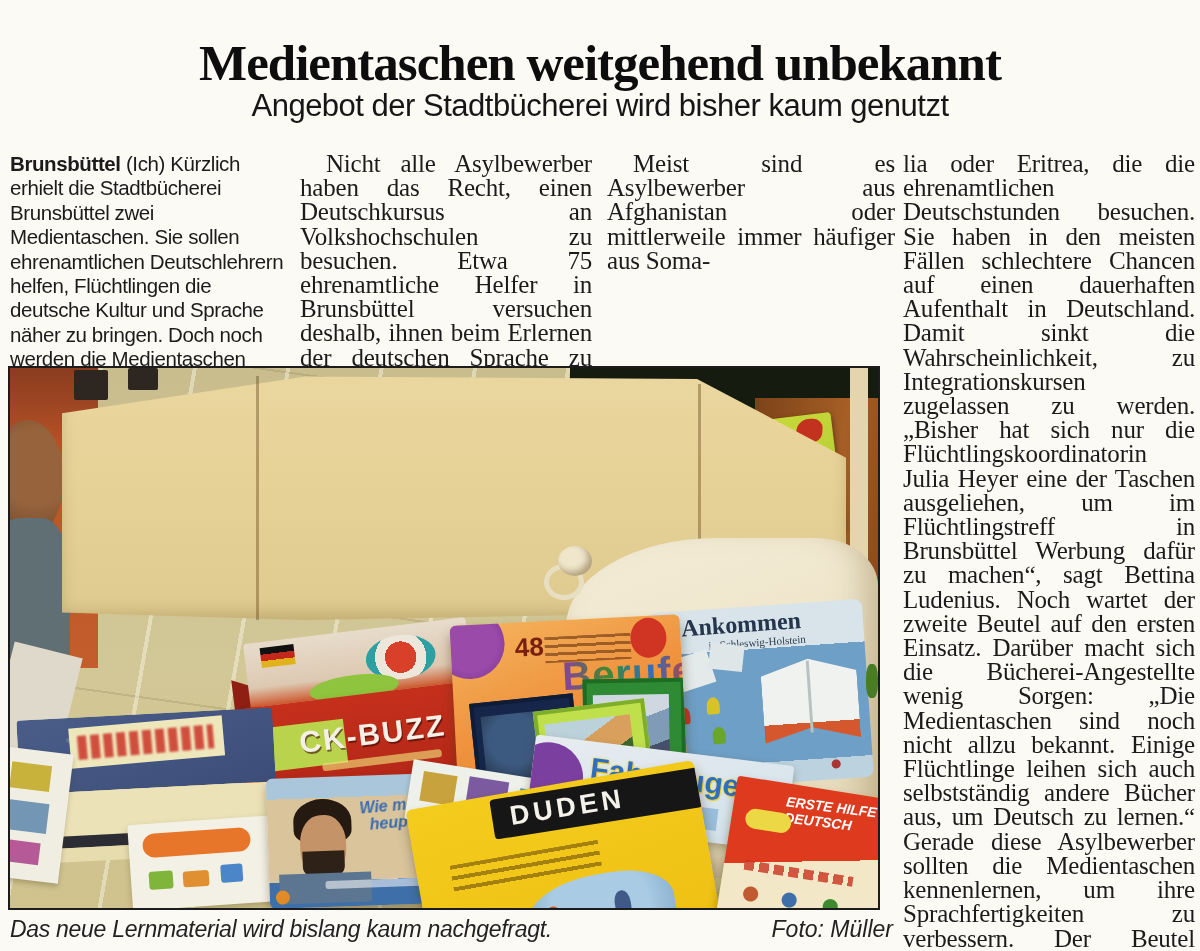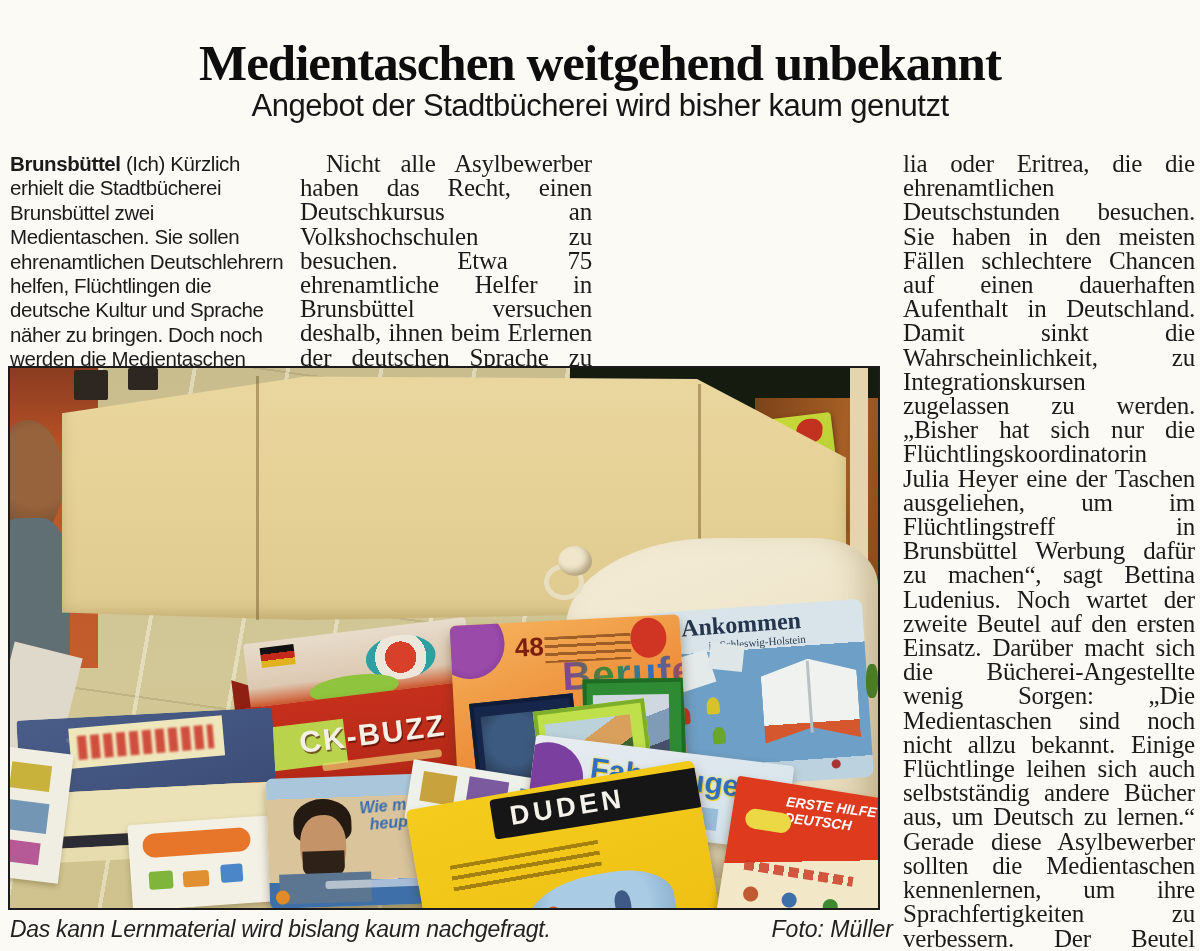--- a/index.html
+++ b/index.html
@@ -294,20 +294,21 @@
 
 <div id="col1" class="col">
   <p><span class="lead">Brunsbüttel</span><span> (Ich) Kürzlich erhielt die Stadtbücherei Brunsbüttel zwei Medientaschen. Sie sollen ehrenamtlichen Deutschlehrern helfen, Flüchtlingen die deutsche Kultur und Sprache näher zu bringen. Doch noch werden die Medientaschen kaum angenommen.</span></p>
 </div>
 
 <div id="col2" class="col col-serif">
   <p>Nicht alle Asylbewerber haben das Recht, einen Deutschkursus an Volkshochschulen zu besuchen. Etwa 75 ehrenamtliche Helfer in Brunsbüttel versuchen deshalb, ihnen beim Erlernen der deutschen Sprache zu helfen. Bevor es die Medientaschen gab, mussten sie sich die Materialien selbst zusammensu-</p>
 </div>
 
 <div id="col3" class="col col-serif">
+  <p class="indent">Meist sind es Asylbewerber aus Afghanistan oder mittlerweile immer häufiger aus Soma-</p>
 </div>
 
 <div id="col4" class="col col-serif">
   <p>lia oder Eritrea, die die ehrenamtlichen Deutschstunden besuchen. Sie haben in den meisten Fällen schlechtere Chancen auf einen dauerhaften Aufenthalt in Deutschland. Damit sinkt die Wahrscheinlichkeit, zu Integrationskursen zugelassen zu werden. „Bisher hat sich nur die Flüchtlingskoordinatorin Julia Heyer eine der Taschen ausgeliehen, um im Flüchtlingstreff in Brunsbüttel Werbung dafür zu machen“, sagt Bettina Ludenius. Noch wartet der zweite Beutel auf den ersten Einsatz. Darüber macht sich die Bücherei-Angestellte wenig Sorgen: „Die Medientaschen sind noch nicht allzu bekannt. Einige Flüchtlinge leihen sich auch selbstständig andere Bücher aus, um Deutsch zu lernen.“ Gerade diese Asylbewerber sollten die Medientaschen kennenlernen, um ihre Sprachfertigkeiten zu verbessern. Der Beutel enthält Bücher, Spiele und Bilderkarten, die das Deutschlernen vereinfachen sollen. Ein Paket ist für Erwachsene und eines für Familien ausgelegt. Zudem gibt es noch einiges an Lernmaterialien, dass keine der beiden Taschen zugeordnet ist. Die Bücherei in Brunsbüttel ist bislang die einzige in Dithmarschen, die diese bisher anbietet.</p>
 </div>
 
 <div class="photo">
 
   <div class="wall-orange"></div>
   <div class="frame-dark" style="left:64px;top:2px;width:34px;height:30px;"></div>
@@ -438,14 +439,14 @@
   <div class="erste">
     <div class="ttl">ERSTE HILFE DEUTSCH</div>
     <div class="pill"></div>
     <div class="redline"></div>
     <div class="figs"></div>
   </div>
 
   <div class="green-sliver"></div>
 </div>
 
-<div class="caption">Das kann Lernmaterial wird bislang kaum nachgefragt.</div>
+<div class="caption">Das neue Lernmaterial wird bislang kaum nachgefragt.</div>
 <div class="credit">Foto: Müller</div>
 
 </body></html>

